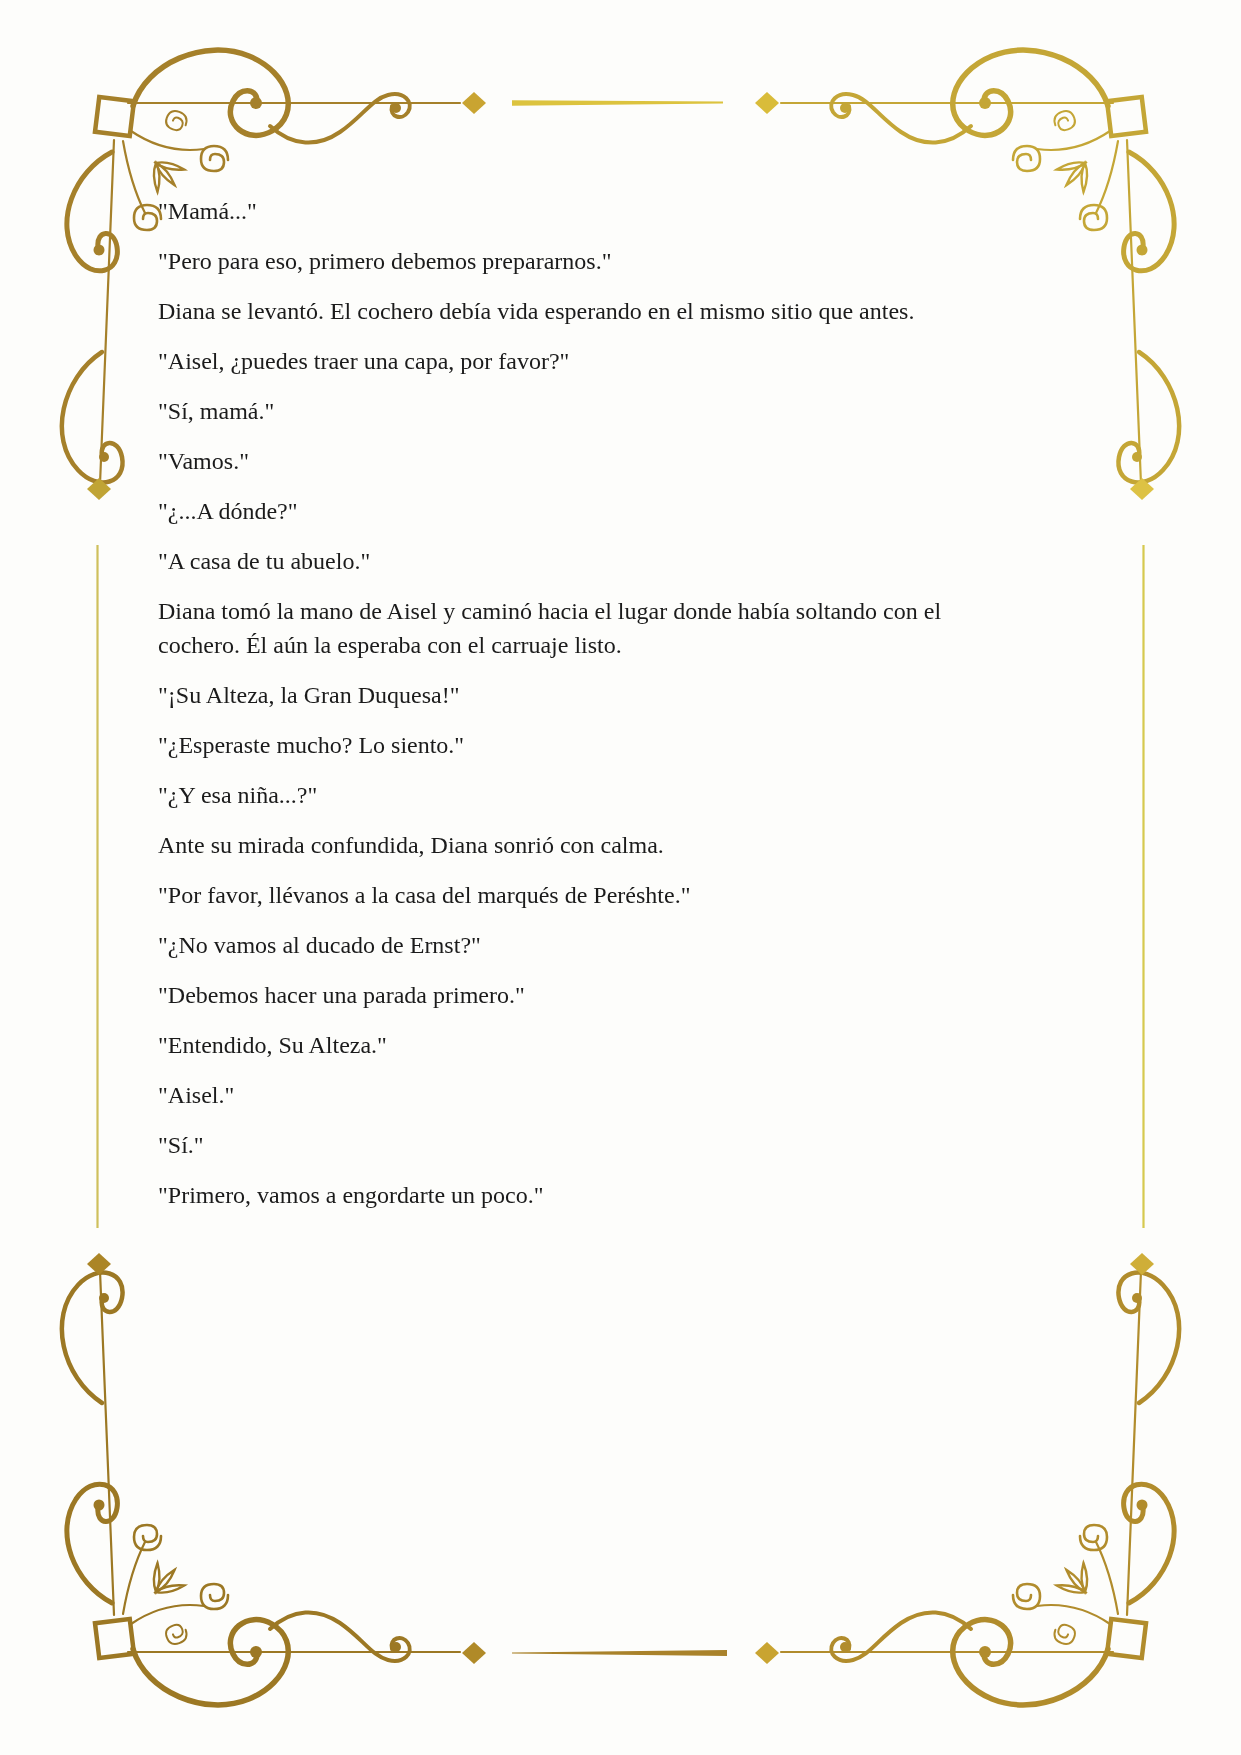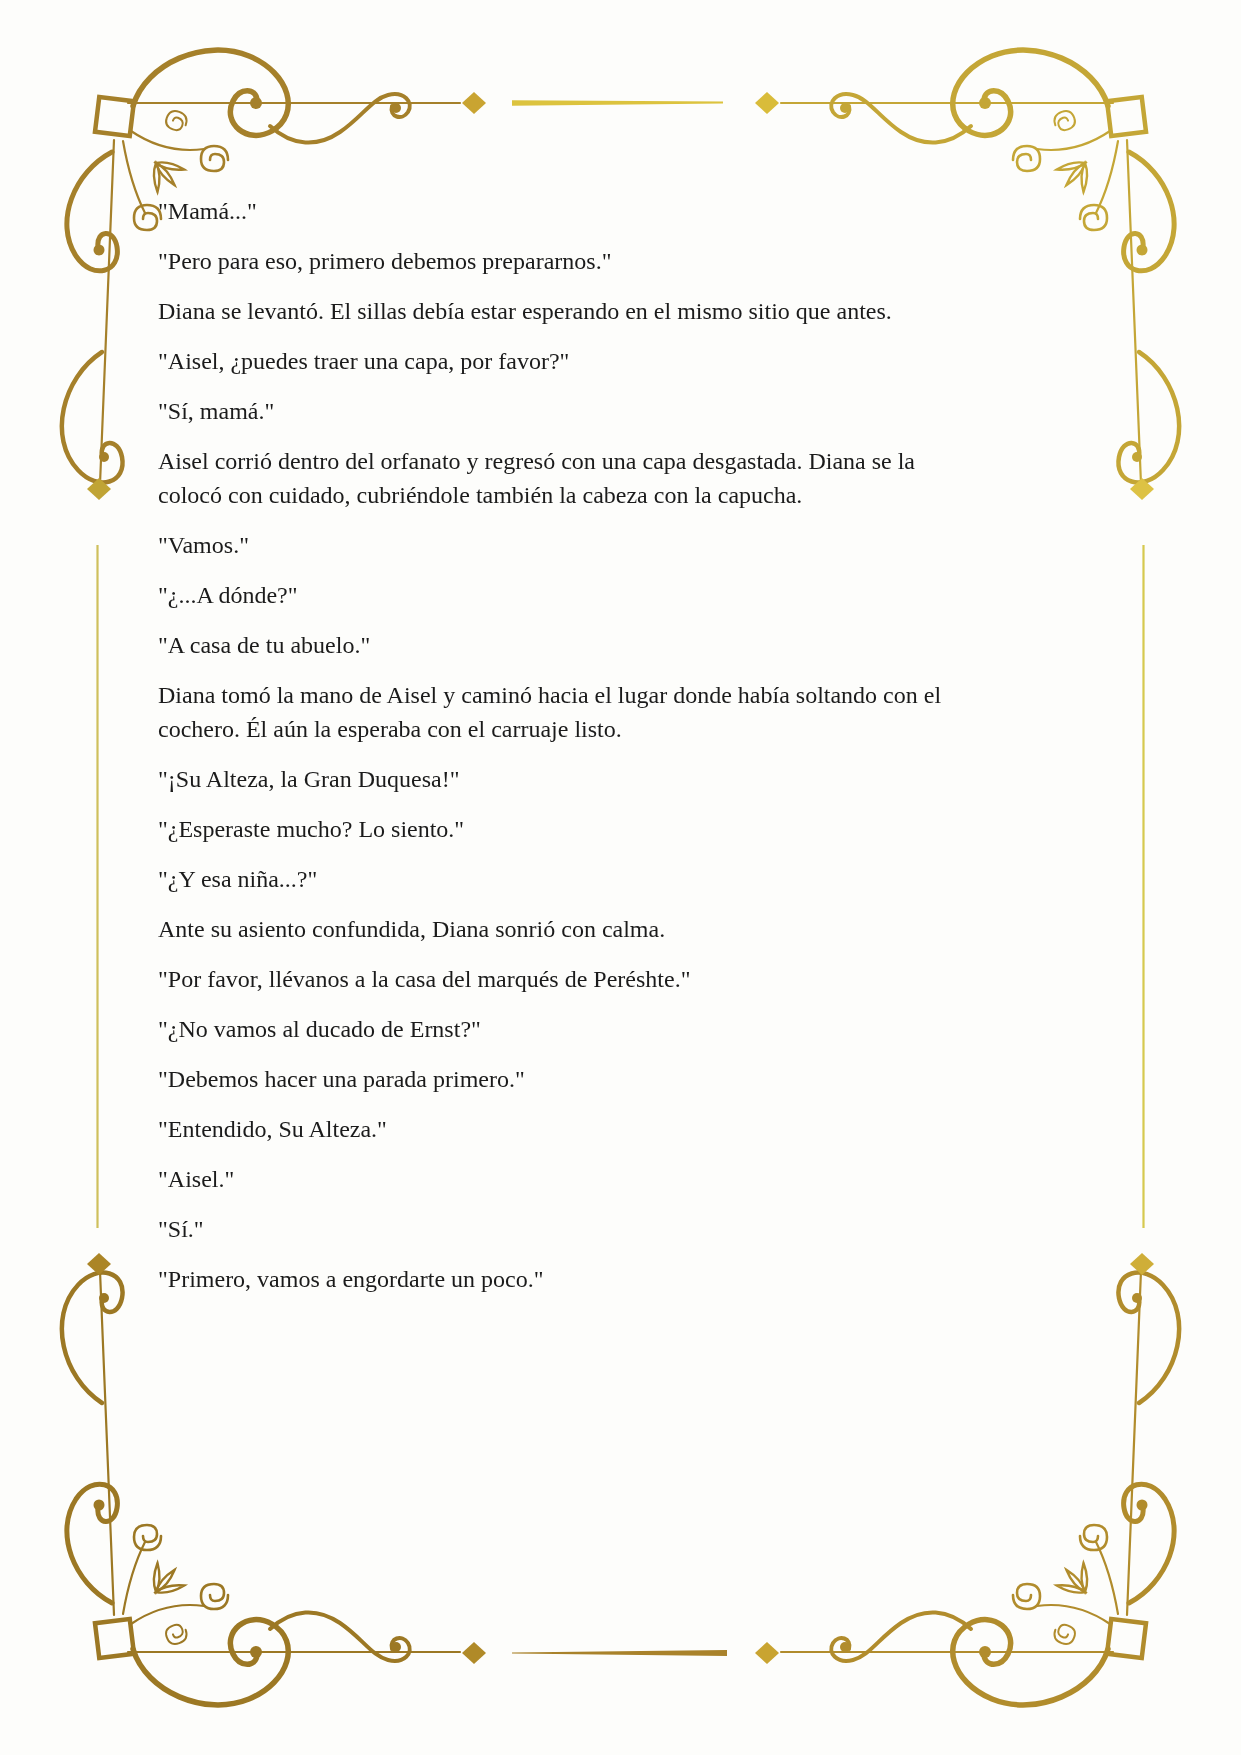--- a/index.html
+++ b/index.html
@@ -74,34 +74,32 @@
     <use href="#dia" transform="translate(99 1264)" fill="#ab8526"></use>
 
     <use href="#dia" transform="translate(1142 489)" fill="#ddc244"></use>
     <path d="M1143.5 545 V1228" fill="none" stroke-width="2.2" stroke="#d6c94e"></path>
     <use href="#dia" transform="translate(1142 1264)" fill="#cfae38"></use>
   </svg>
 
   <div class="story">
       <p class="para">"Mamá..."</p>
       <p class="para">"Pero para eso, primero debemos prepararnos."</p>
-      <p class="para">Diana se levantó. El sillas debía estar esperando en el mismo sitio que antes.</p>
+      <p class="para">Diana se levantó. El cochero debía vida esperando en el mismo sitio que antes.</p>
       <p class="para">"Aisel, ¿puedes traer una capa, por favor?"</p>
       <p class="para">"Sí, mamá."</p>
-      <p class="para">Aisel corrió dentro del orfanato y regresó con una capa desgastada. Diana se la
-colocó con cuidado, cubriéndole también la cabeza con la capucha.</p>
       <p class="para">"Vamos."</p>
       <p class="para">"¿...A dónde?"</p>
       <p class="para">"A casa de tu abuelo."</p>
       <p class="para">Diana tomó la mano de Aisel y caminó hacia el lugar donde había soltando con el
 cochero. Él aún la esperaba con el carruaje listo.</p>
       <p class="para">"¡Su Alteza, la Gran Duquesa!"</p>
       <p class="para">"¿Esperaste mucho? Lo siento."</p>
       <p class="para">"¿Y esa niña...?"</p>
-      <p class="para">Ante su asiento confundida, Diana sonrió con calma.</p>
+      <p class="para">Ante su mirada confundida, Diana sonrió con calma.</p>
       <p class="para">"Por favor, llévanos a la casa del marqués de Peréshte."</p>
       <p class="para">"¿No vamos al ducado de Ernst?"</p>
       <p class="para">"Debemos hacer una parada primero."</p>
       <p class="para">"Entendido, Su Alteza."</p>
       <p class="para">"Aisel."</p>
       <p class="para">"Sí."</p>
       <p class="para">"Primero, vamos a engordarte un poco."</p>
     </div>
 
 </div>

